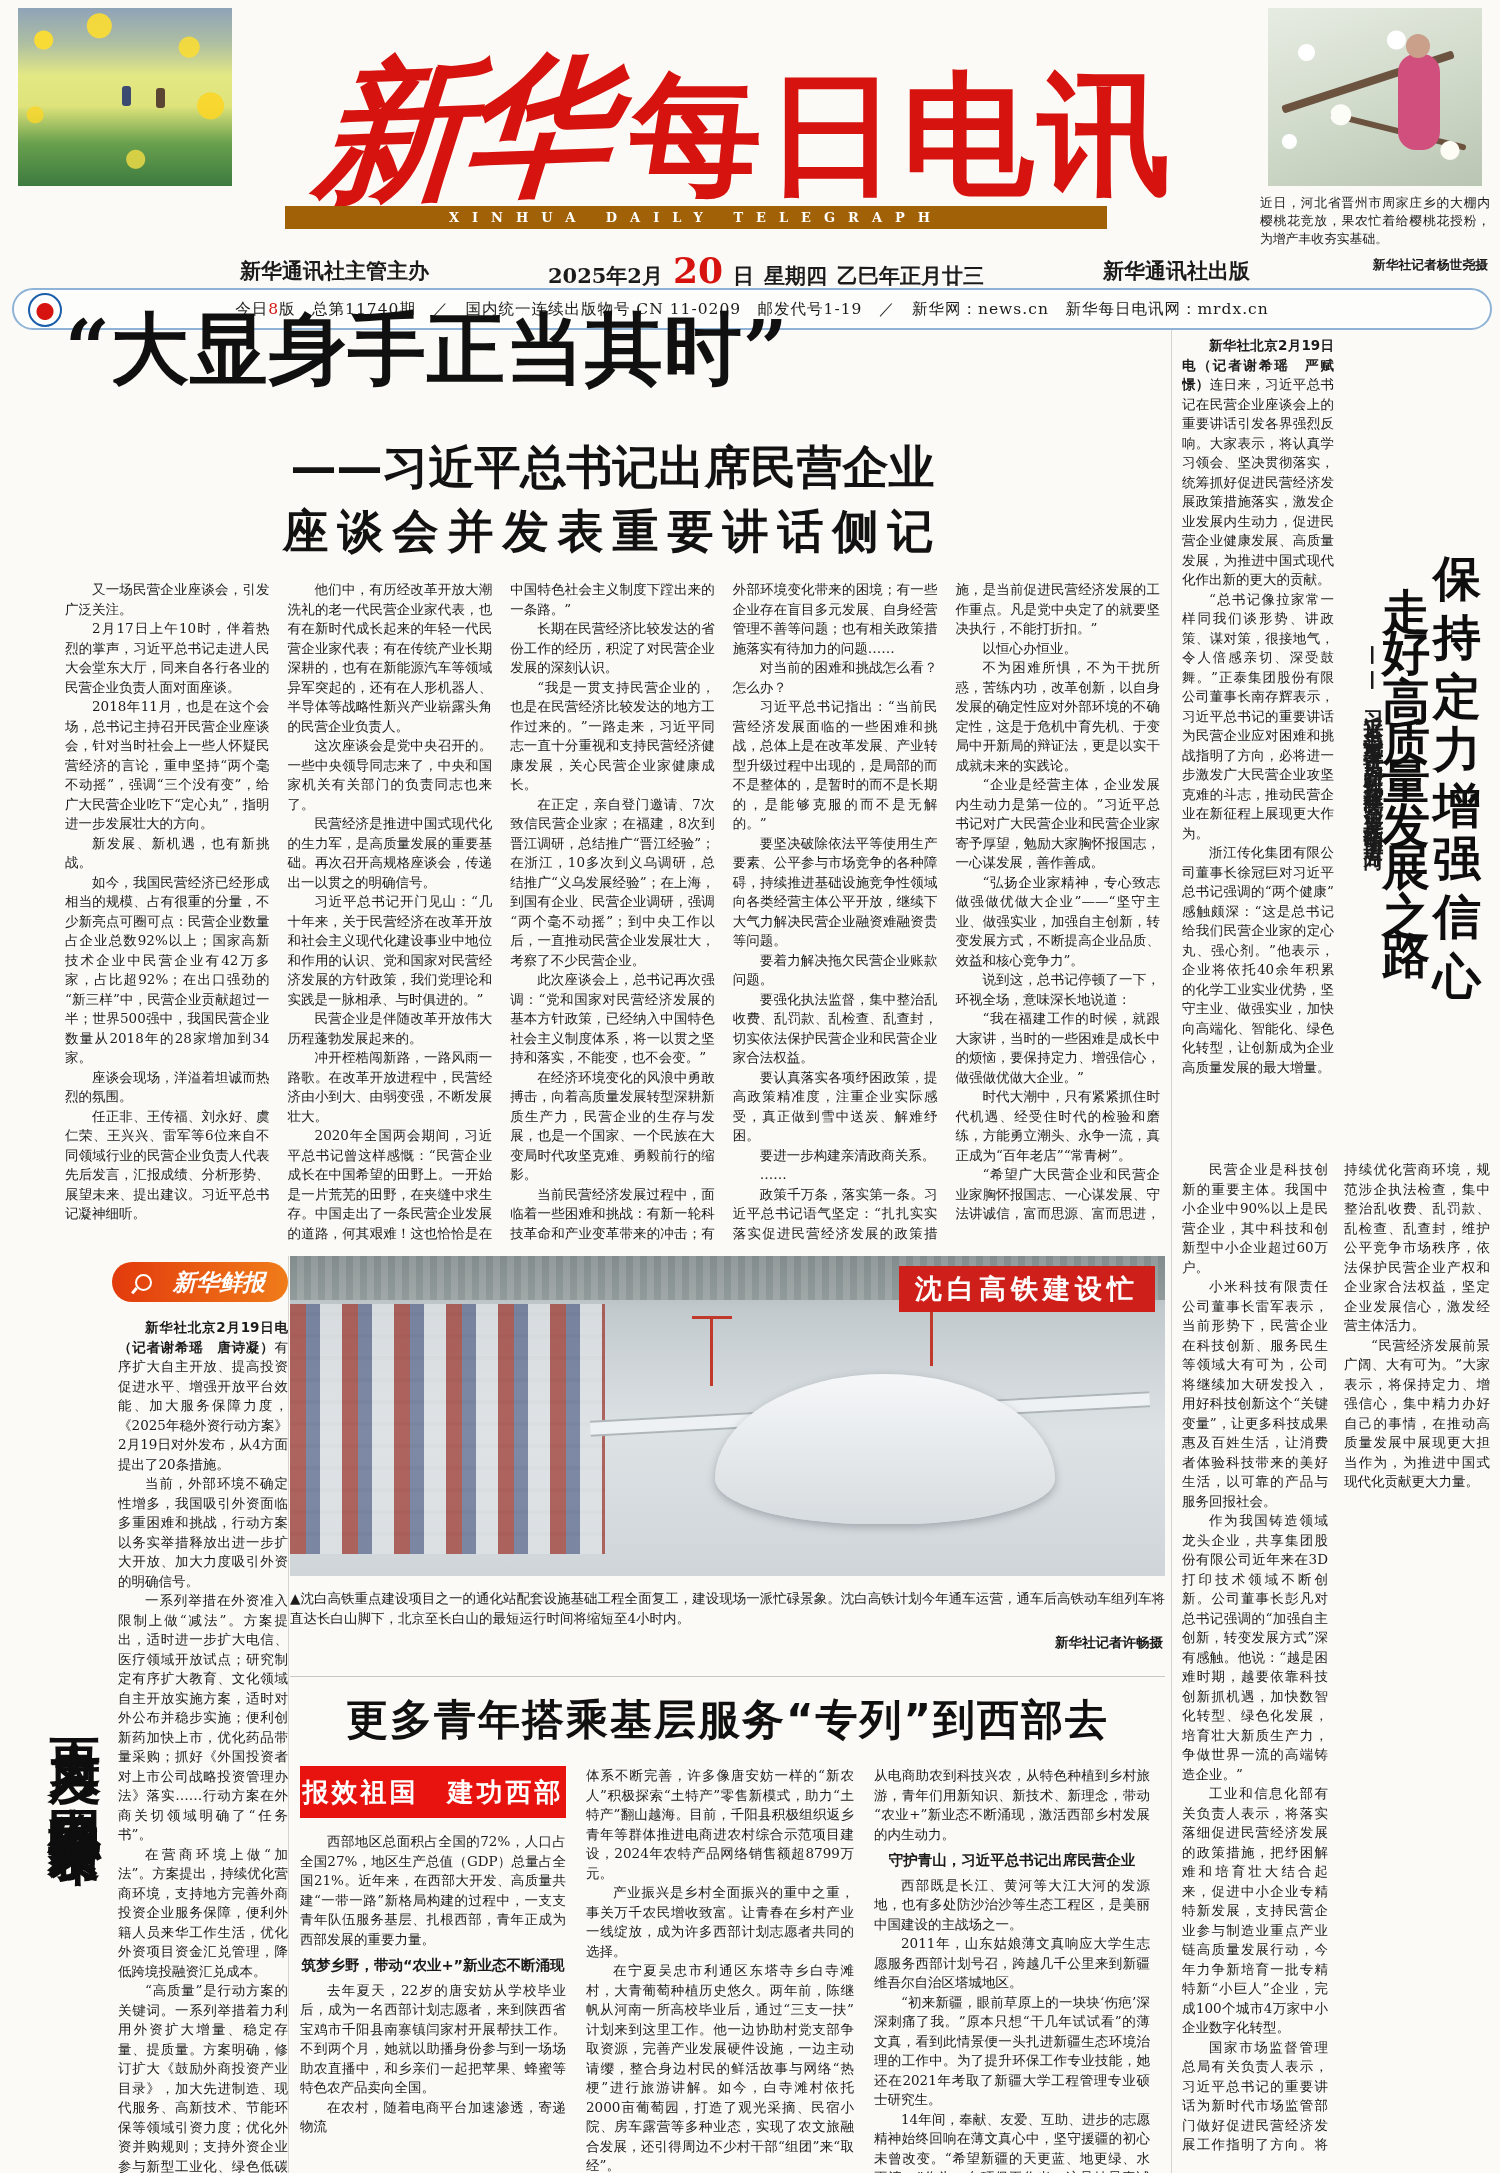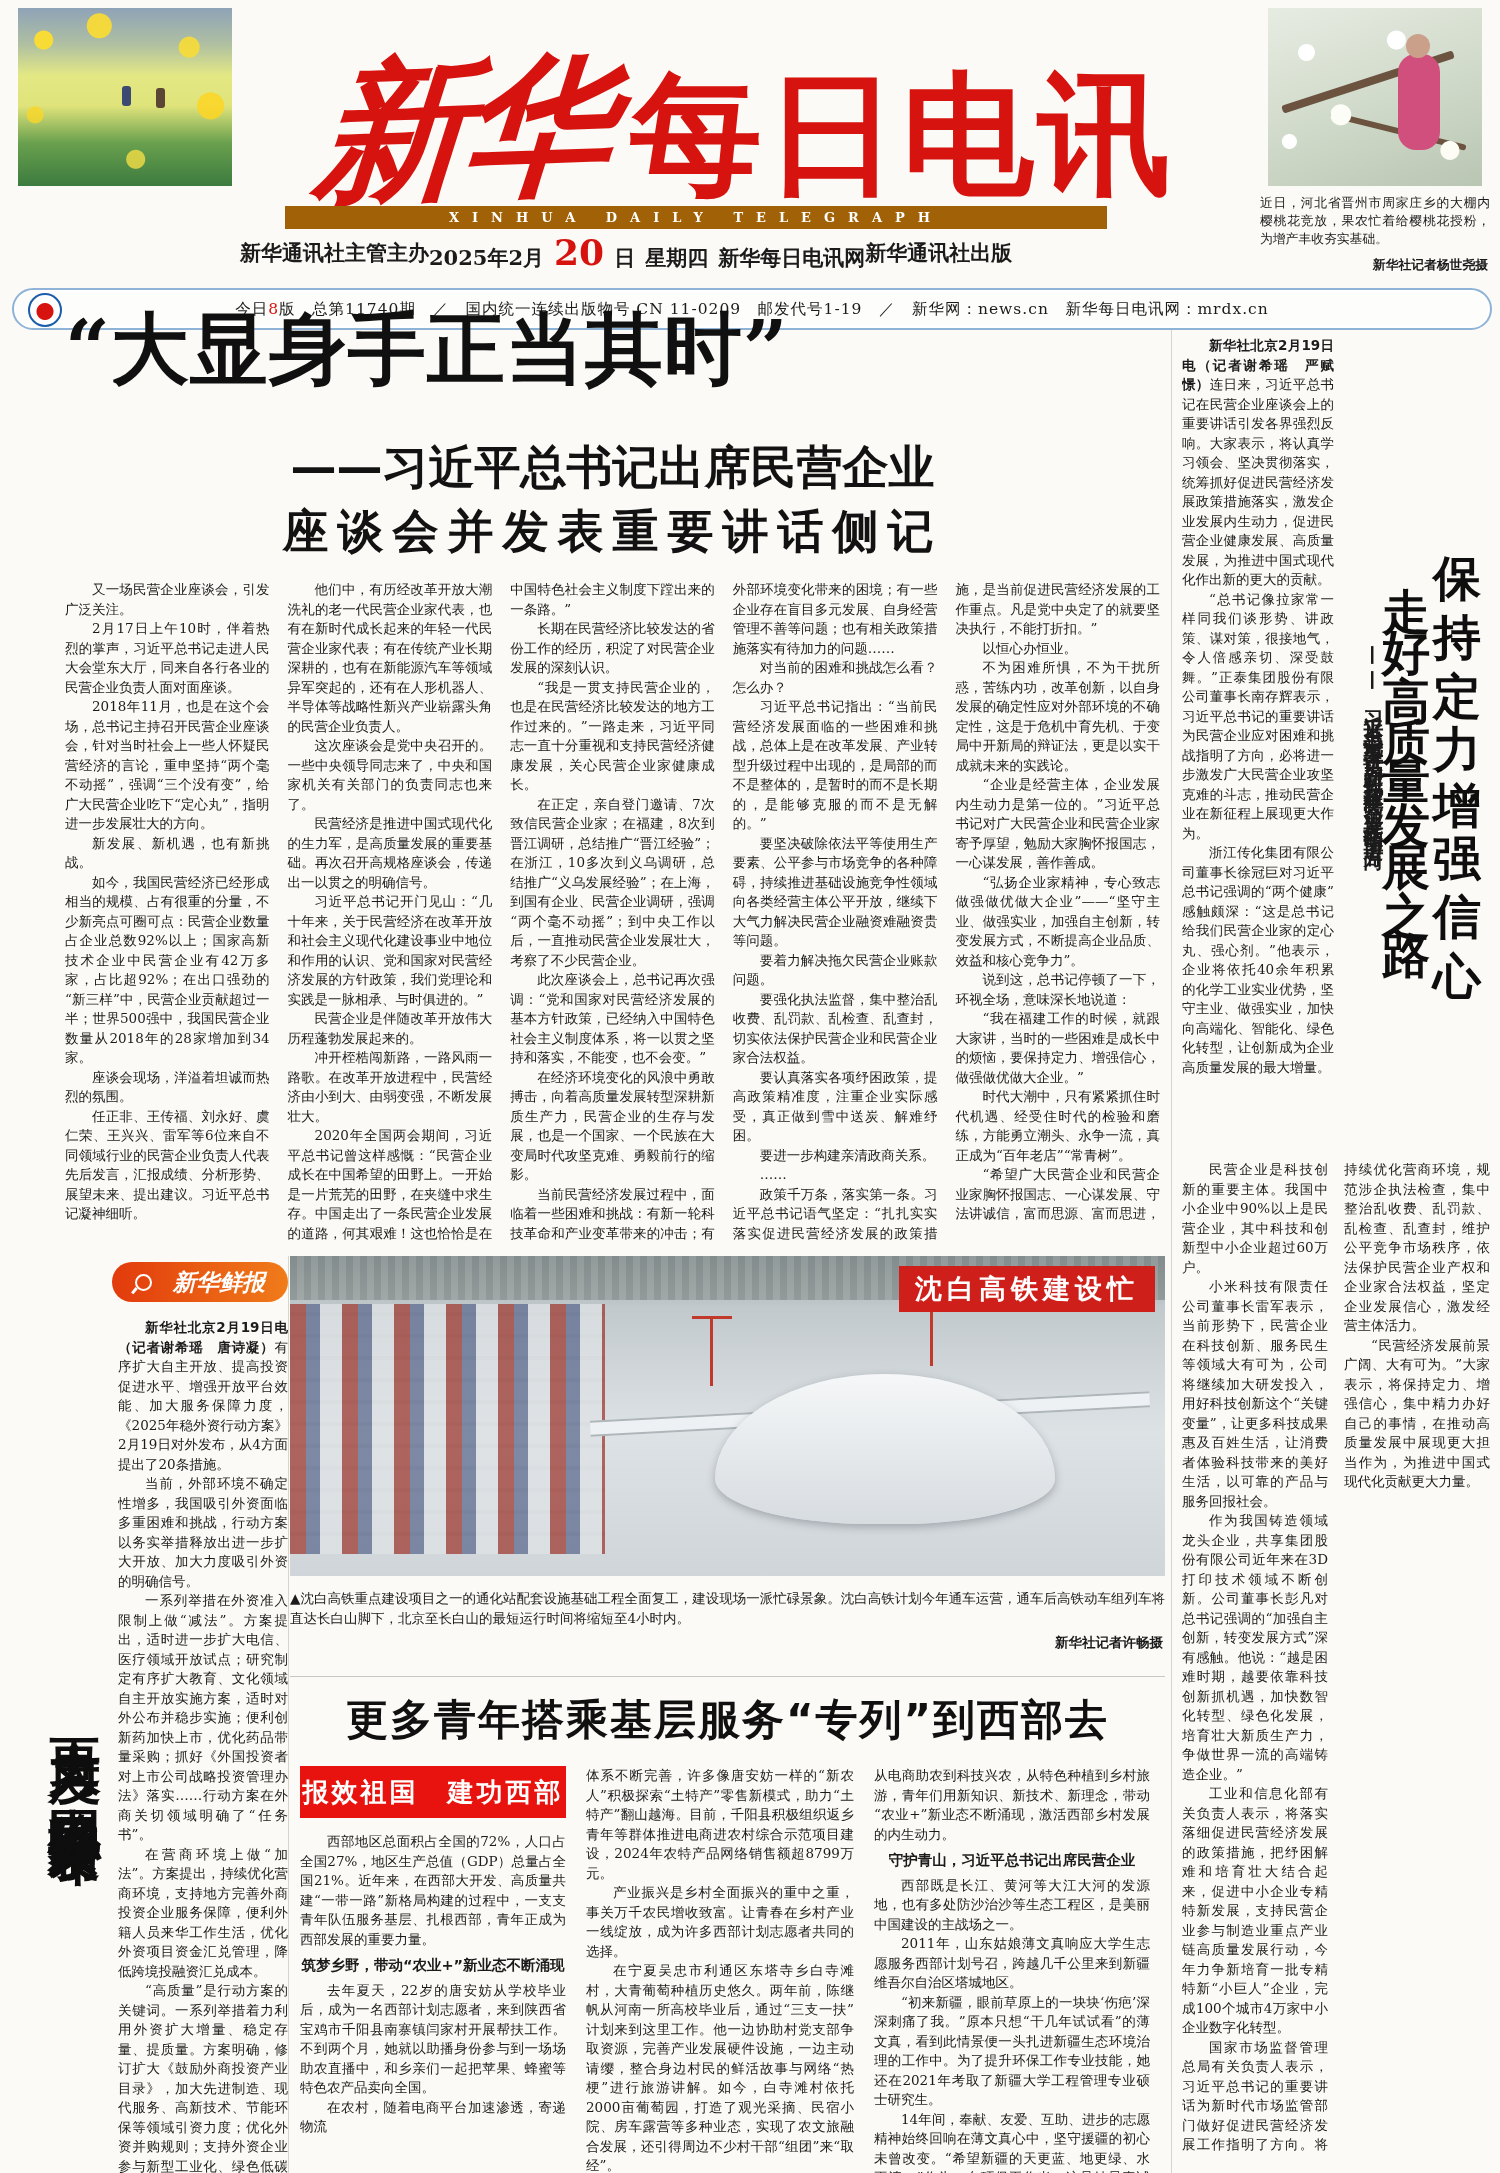--- a/index.html
+++ b/index.html
@@ -36,21 +36,21 @@
     position:absolute;right:2px;bottom:0;background:#fbfaf6;padding-left:8px;}
   .cap-left{left:14px;top:196px;width:224px;height:74px;}
   .cap-right{left:1260px;top:194px;width:230px;height:80px;}
   .masthead{left:240px;top:10px;width:1010px;height:194px;display:flex;align-items:flex-end;justify-content:center;}
   .mh-script{font-size:152px;line-height:1;font-style:italic;font-weight:700;color:#d6130e;
     transform:rotate(-2deg) skewX(-6deg);letter-spacing:-8px;padding-right:26px;}
   .mh-rest{font-size:132px;line-height:1.05;font-weight:900;color:#d6130e;letter-spacing:4px;}
   .engbar{left:285px;top:206px;width:822px;height:23px;background:#a16207;color:#fff;
     font-size:13px;font-weight:700;letter-spacing:13px;text-align:center;line-height:23px;
     font-family:"DejaVu Serif","Liberation Serif",serif;}
-  .dateline{left:240px;top:238px;width:1010px;height:30px;display:flex;align-items:center;
+  .dateline{left:240px;top:256px;width:1010px;height:30px;display:flex;align-items:center;justify-content:space-between;
     font-size:21px;font-weight:700;}
   .dateline .mid{display:flex;align-items:baseline;gap:10px;font-weight:700;}
   .dateline .big-day{font-size:36px;color:#d6130e;line-height:1;}
   .infobar{left:12px;top:288px;width:1476px;height:38px;border:2px solid #8fb3d6;border-radius:21px;
     box-shadow:0 0 0 2px #fff inset;display:flex;align-items:center;justify-content:center;
     font-size:15.5px;letter-spacing:1px;background:#fdfdfb;}
   .logo{position:absolute;left:14px;top:3px;width:30px;height:30px;border-radius:50%;border:2px solid #1a5dab;
     background:radial-gradient(circle at 50% 55%,#d6130e 0 8px,#fff 9px);}
   .red{color:#d6130e;}
   
@@ -136,21 +136,21 @@
   </div>
   <div class="abs engbar">XINHUA DAILY TELEGRAPH</div>
 
   <div class="abs dateline">
     <span>新华通讯社主管主办</span>
     <span class="mid">
       <span>2025年2月</span>
       <span class="big-day">20</span>
       <span>日</span>
       <span>星期四</span>
-      <span>新华每日电讯网</span>
+      <span>乙巳年正月廿三</span>
     </span>
     <span>新华通讯社出版</span>
   </div>
 
   <div class="abs photo photo-right">
     <div class="branch" style="left:10px;top:70px;width:180px;height:8px;transform:rotate(-18deg);"></div>
     <div class="branch" style="left:60px;top:120px;width:140px;height:6px;transform:rotate(14deg);"></div>
     <div class="blossoms"></div>
     <div class="figure-pink"></div>
     <div class="figure-head"></div>

